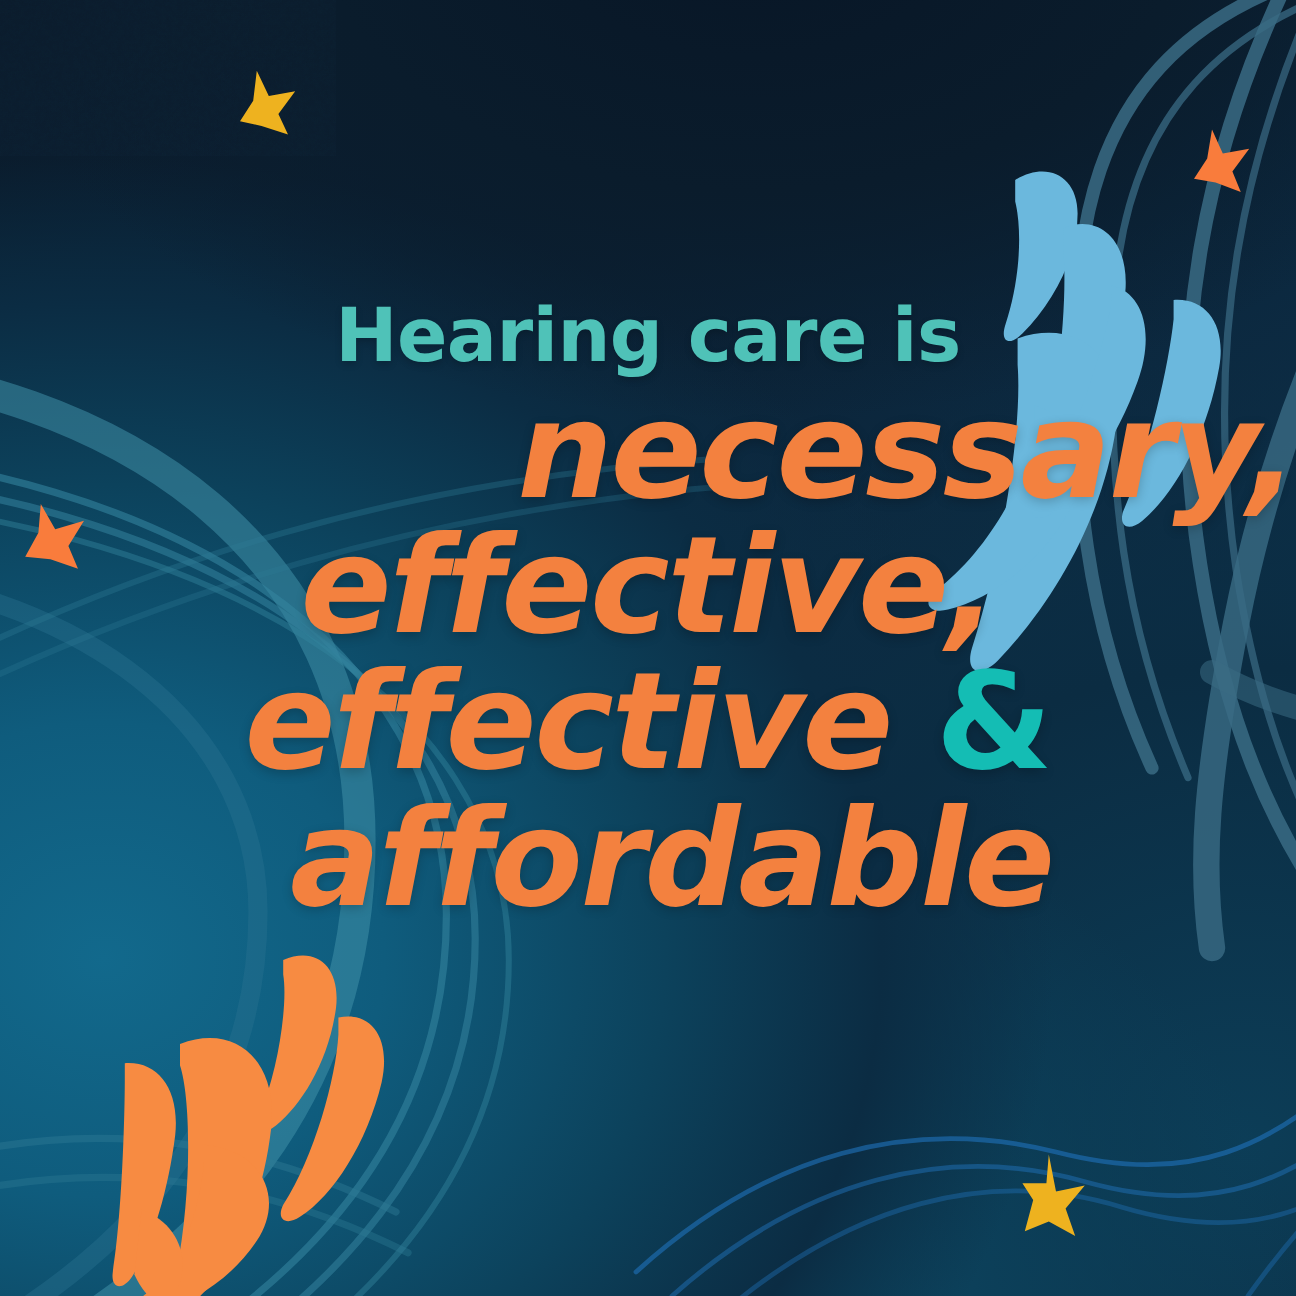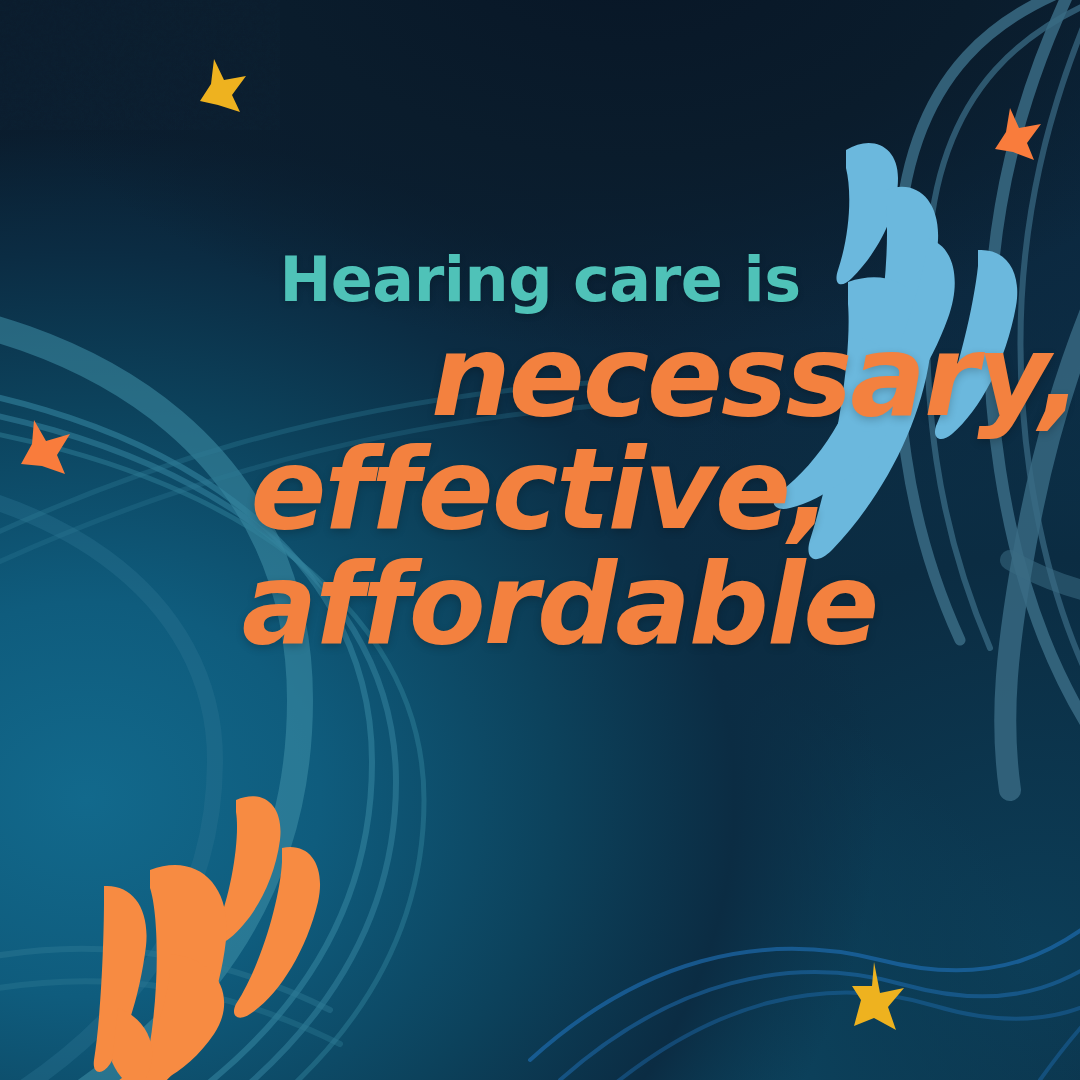--- a/index.html
+++ b/index.html
@@ -170,20 +170,23 @@
     <path fill="#eeb21f" d="M214 59 L224 80 L246 76 L232 95 L240 112 L218 105 L200 101 L211 84 Z"></path>
     <path fill="#f97c3c" d="M1010 108 L1019 128 L1041 124 L1027 143 L1034 160 L1013 152 L995 149 L1006 132 Z"></path>
     <path fill="#f97c3c" d="M34 420 L46 441 L70 434 L57 455 L65 474 L42 466 L21 464 L32 444 Z"></path>
     <path fill="#eeb21f" d="M874 962 L880 993 L904 988 L888 1007 L896 1030 L874 1018 L854 1026 L861 1000 L852 986 L872 986 Z"></path>
   </svg>
 
   <div class="copy">
     <div class="kicker">Hearing care is</div>
     <div class="hl l1">necessary,</div>
     <div class="hl l2">effective,</div>
+    <div class="hl l3">
+      <span>effective</span><span>&nbsp;</span><span class="amp">&amp;</span>
+    </div>
     <div class="hl l4">affordable</div>
   </div>
 
   <svg class="grain">
     <rect width="100%" height="100%" filter="url(#grainFilter)" opacity="0.5"></rect>
   </svg>
   <svg class="grain2">
     <rect width="100%" height="100%" filter="url(#grainFilter2)" opacity="0.5"></rect>
   </svg>
 

